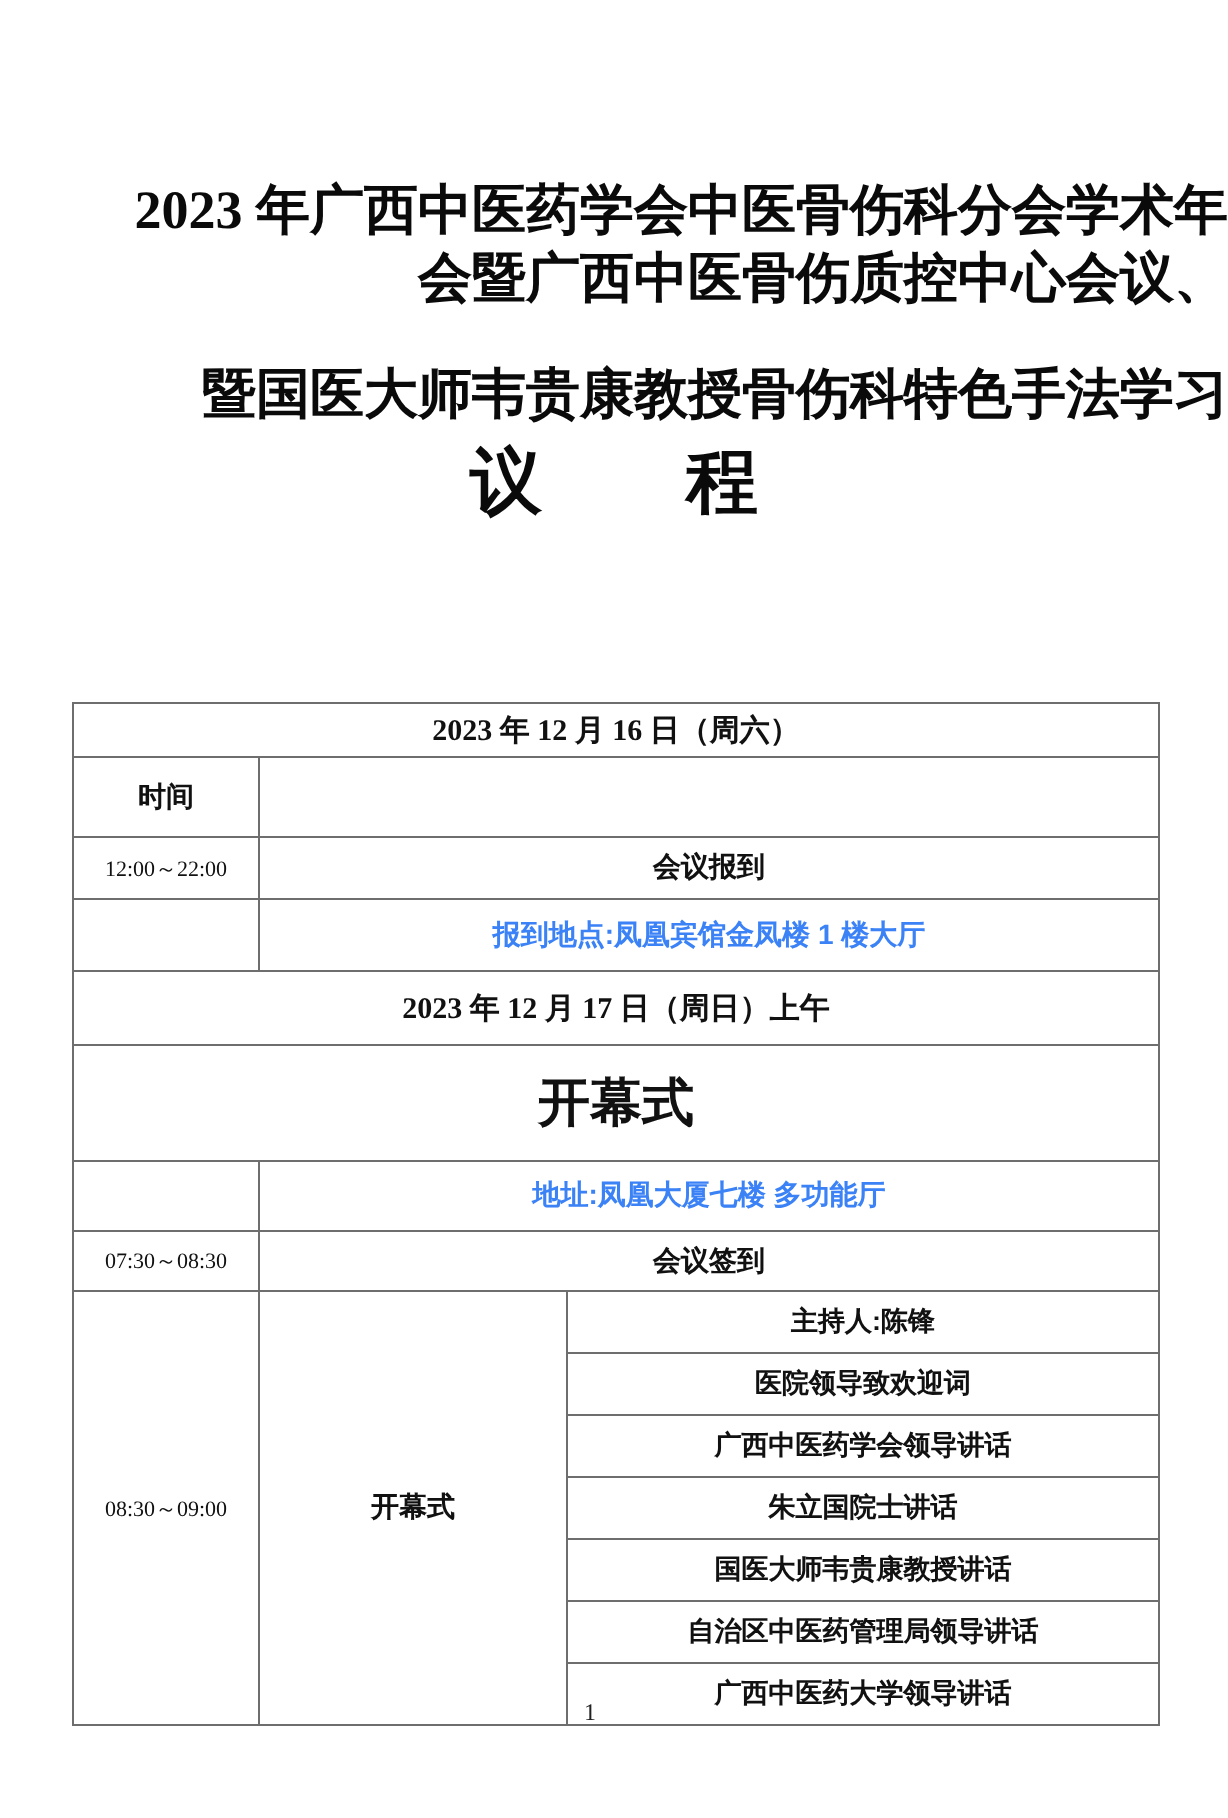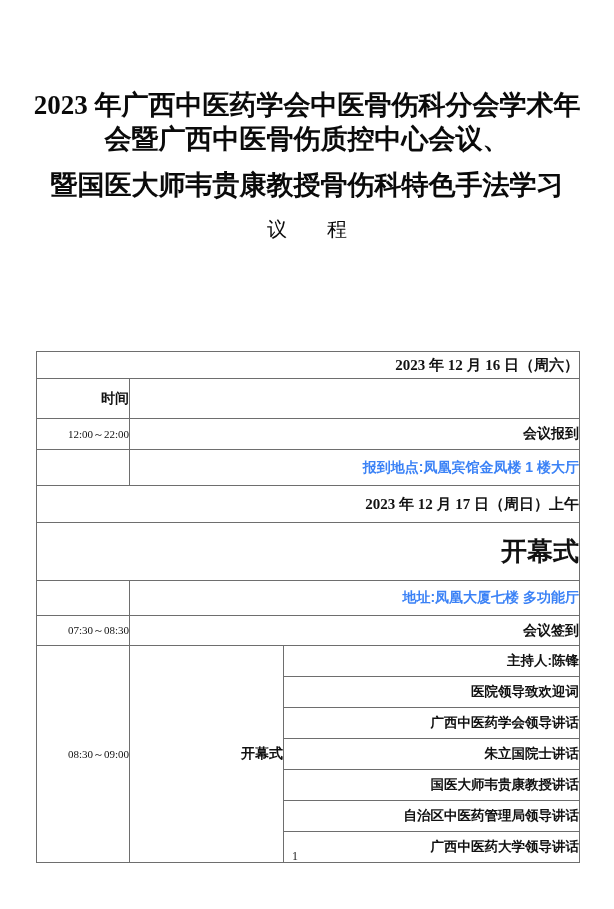--- a/index.html
+++ b/index.html
@@ -23,42 +23,43 @@
     width: 614px;
     text-align: center;
     font-family: "Liberation Serif", serif;
     font-weight: bold;
     color: #0a0a0a;
   }
   .title-line {
     font-size: 27px;
     line-height: 34px;
     white-space: nowrap;
+    text-align: right;
   }
-  .title-line.para-gap { margin-top: 12px; }
+  .title-line.para-gap { margin-top: 24px; }
   .title-line.para-gap2 { margin-top: 11px; }
   .agenda-heading {
     margin-top: 10px;
-    font-size: 20px;
+    font-size: 36px;
     line-height: 34px;
-    font-weight: normal;
+    font-weight: bold;
   }
 
   
   table.schedule {
     position: absolute;
     top: 351px;
     left: 36px;
     width: 543px;
     border-collapse: collapse;
     table-layout: fixed;
   }
   table.schedule td {
     border: 1px solid #6e6e6e;
-    text-align: right;
+    text-align: center;
     vertical-align: middle;
     padding: 0;
     overflow: hidden;
   }
   .col-time  { width: 93px; }
   .col-mid   { width: 154px; }
   .col-right { width: 296px; }
 
   tr.r-a { height: 27px; }
   tr.r-b { height: 40px; }

